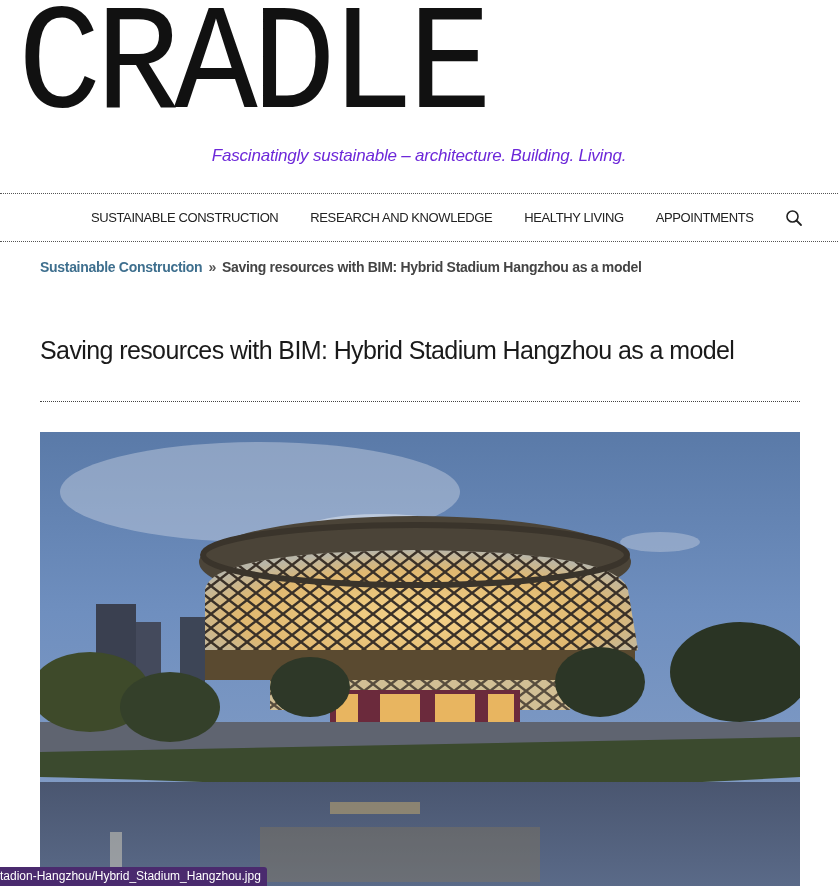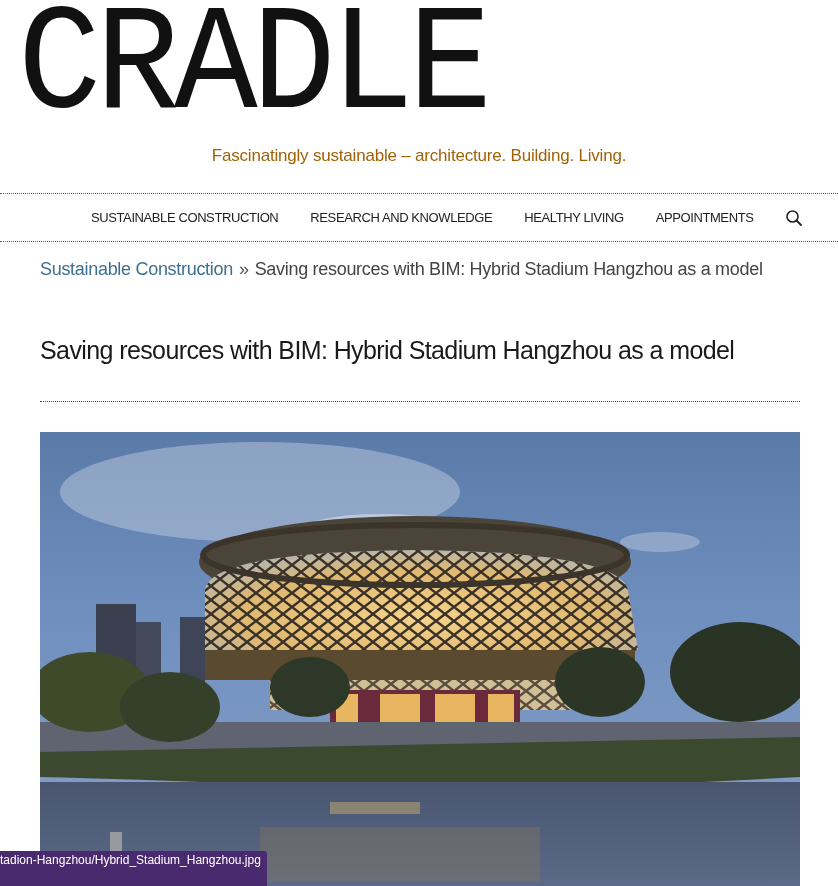--- a/index.html
+++ b/index.html
@@ -1,30 +1,30 @@
 <!DOCTYPE html>
 <html><head>
 <meta charset="utf-8">
 <style>
   html, body { margin:0; padding:0; background:#fff; }
   body { width:838px; height:886px; overflow:hidden; position:relative; font-family:"Liberation Sans", sans-serif; color:#222; }
   .logo { position:absolute; left:0; top:0; width:838px; text-align:left; }
   .logo-text { font-family:"Liberation Mono","DejaVu Sans Mono", monospace; font-size:150px; line-height:150px; letter-spacing:-6px; color:#111; margin-top:-8px; display:inline-block; transform:scaleX(0.93); transform-origin:center; font-weight:normal; }
-  .tagline { position:absolute; top:146px; left:0; width:838px; text-align:center; font-family:"Liberation Sans Narrow","Liberation Sans", sans-serif; font-size:17px; color:#a16207; letter-spacing:-0.2px; }
+  .tagline { position:absolute; top:146px; left:0; width:838px; text-align:center; font-family:"Liberation Sans Narrow","Liberation Sans", sans-serif; font-size:17px; color:#6d28d9; letter-spacing:-0.2px;font-style:italic; }
   .nav { position:absolute; top:193px; left:0; width:838px; height:47px; border-top:1px dotted #555; border-bottom:1px dotted #555; }
   .nav-items { position:absolute; top:0; left:91px; height:47px; display:flex; align-items:center; }
   .nav-item { font-family:"Liberation Sans", sans-serif; font-size:13px; color:#222; text-transform:uppercase; letter-spacing:-0.4px; margin-right:32px; cursor:pointer; white-space:nowrap; }
   .search-icon { width:18px; height:18px; display:inline-block; cursor:pointer; }
-  .breadcrumb { position:absolute; top:259px; left:40px; font-size:18px; color:#444; letter-spacing:-0.3px; white-space:nowrap; }
+  .breadcrumb { position:absolute; top:259px; left:40px; font-size:14px; color:#444; letter-spacing:-0.3px; white-space:nowrap;font-weight:bold; }
   .breadcrumb a { color:#3e6f8e; text-decoration:none; }
   .breadcrumb .sep { margin:0 6px; color:#555; }
   .title { position:absolute; top:336px; left:40px; font-size:25px; color:#1a1a1a; letter-spacing:-0.6px; white-space:nowrap; font-weight:normal; margin:0; }
   .title-rule { position:absolute; top:401px; left:40px; width:760px; border-top:1px dotted #444; }
   .hero { position:absolute; top:432px; left:40px; width:760px; height:454px; overflow:hidden; }
-  .status { position:absolute; left:0; bottom:0; height:19px; background:#4a2a6e; color:#fff; font-size:12px; line-height:19px; padding:0 6px 16px 0; border-top-right-radius:3px; white-space:nowrap; }
+  .status { position:absolute; left:0; bottom:0; height:19px; background:#4a2a6e; color:#fff; font-size:12px; line-height:19px; padding:0 6px 0 0; border-top-right-radius:3px; white-space:nowrap; }
 </style>
 </head>
 <body>
 
 <header>
   <div class="logo">
     <span class="logo-text">CRADLE</span>
   </div>
   <div class="tagline">Fascinatingly sustainable – architecture. Building. Living.</div>
 </header>

